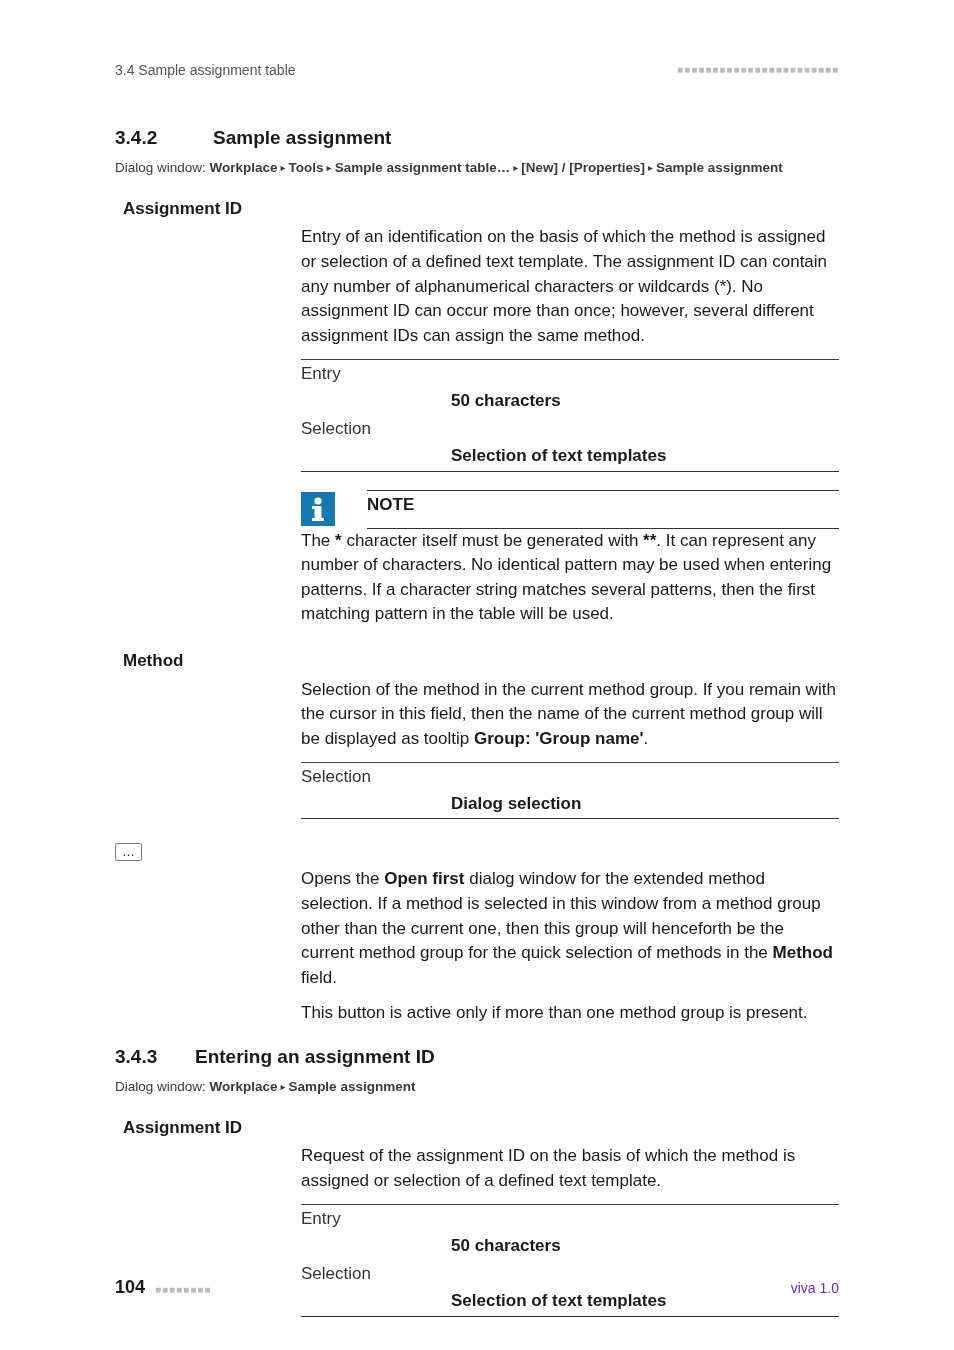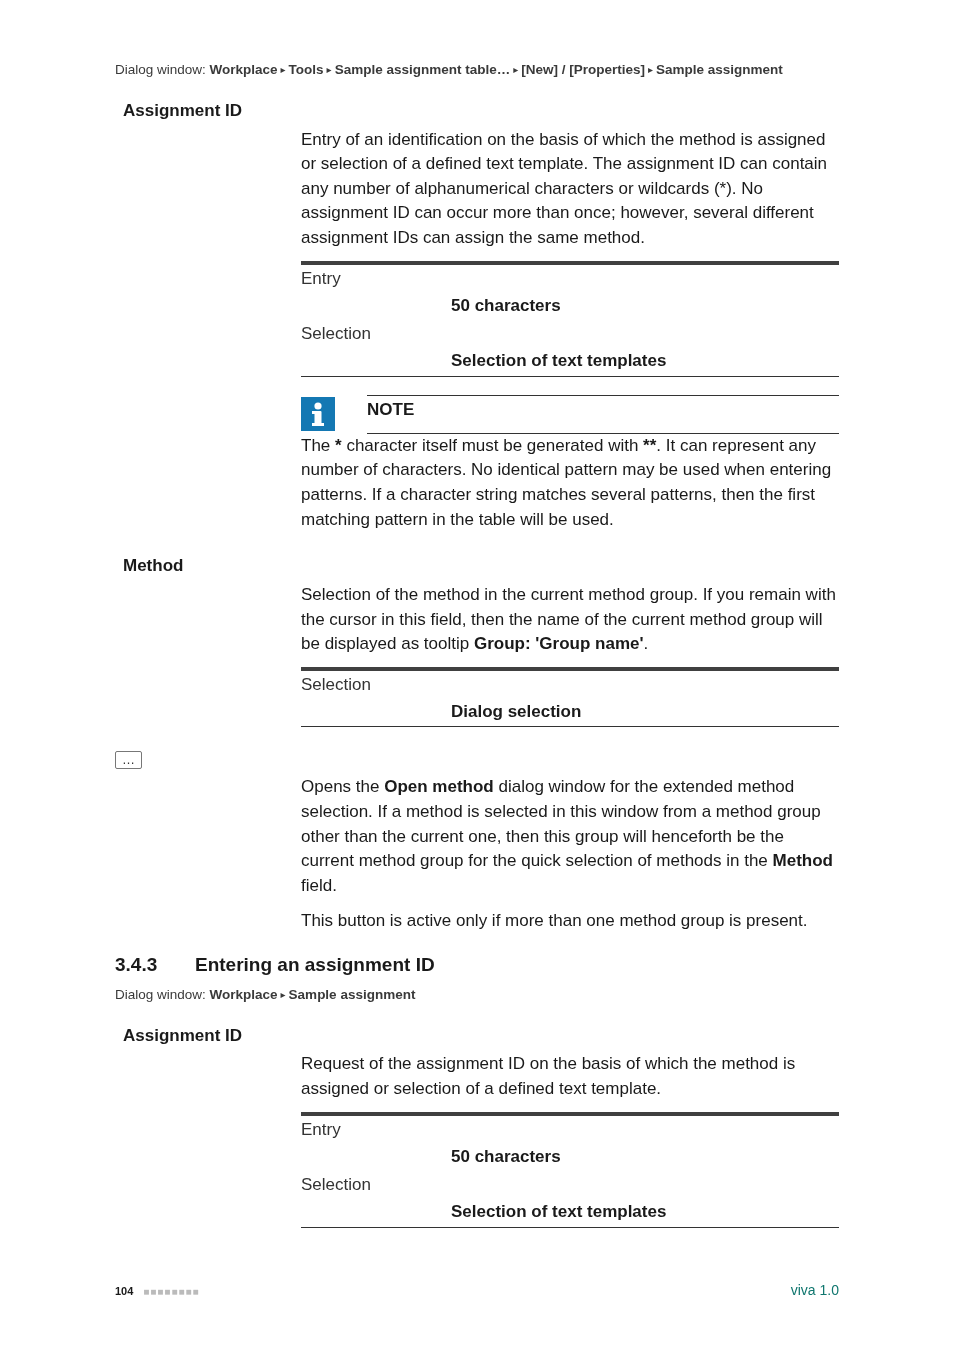--- a/index.html
+++ b/index.html
@@ -57,21 +57,21 @@
     font-weight: 700;
     font-size: 17px;
     margin: 10px 0 4px 8px;
   }
   .body-para {
     margin-left: 186px;
     margin-bottom: 10px;
   }
   .kv-table {
     margin-left: 186px;
-    border-top: 4px solid #404040;
+    border-top: 1px solid #404040;
     border-bottom: 1px solid #333;
     width: calc(100% - 186px);
     margin-bottom: 18px;
   }
   .kv-row {
     display: flex;
     padding: 2px 0;
   }
   .kv-row .k { width: 150px; color: #333; }
   .kv-row .v { font-weight: 700; margin-top: 27px; }
@@ -119,31 +119,39 @@
   .footer {
     position: absolute;
     bottom: 50px;
     left: 115px;
     right: 115px;
     display: flex;
     justify-content: space-between;
     align-items: baseline;
     font-size: 14px;
   }
-  .footer .pn { font-weight: 700; font-size: 11px; }
+  .footer .pn { font-weight: 700; font-size: 18px; }
   .footer .sq { color: #bbb; font-size: 10px; letter-spacing: 1px; margin-left: 6px;}
-  .footer .ver { color: #0f766e; }
+  .footer .ver { color: #6d28d9; }
   svg.info { display:block; }
 </style>
 </head>
 <body>
 
 <div class="page">
 
-
+  <div class="running-head">
+    <span>3.4 Sample assignment table</span>
+    <span class="squares">■■■■■■■■■■■■■■■■■■■■■■■</span>
+  </div>
+
+  <div class="sec-head">
+    <span class="num">3.4.2</span>
+    <span>Sample assignment</span>
+  </div>
   <div class="dialog-line">
     <span class="lbl">Dialog window: </span><b>Workplace</b><span class="tri">▸</span><b>Tools</b><span class="tri">▸</span><b>Sample assignment table…</b><span class="tri">▸</span><b>[New] / [Properties]</b><span class="tri">▸</span><b>Sample assignment</b>
   </div>
 
   <div class="subhead">Assignment ID</div>
   <div class="body-para">Entry of an identification on the basis of which the method is assigned or selection of a defined text template. The assignment ID can contain any number of alphanumerical characters or wildcards (*). No assignment ID can occur more than once; however, several different assignment IDs can assign the same method.</div>
   <div class="kv-table">
     <div class="kv-row">
       <span class="k">Entry</span>
       <span class="v">50 characters</span>
@@ -180,21 +188,21 @@
     <div class="kv-row">
       <span class="k">Selection</span>
       <span class="v">Dialog selection</span>
     </div>
   </div>
 
   <div>
     <span class="ellipsis-btn">…</span>
   </div>
   <div class="body-para">
-    <span>Opens the </span><b>Open method</b><span> dialog window for the extended method selection. If a method is selected in this window from a method group other than the current one, then this group will henceforth be the current method group for the quick selection of methods in the </span><b>Method</b><span> field.</span>
+    <span>Opens the </span><b>Open first</b><span> dialog window for the extended method selection. If a method is selected in this window from a method group other than the current one, then this group will henceforth be the current method group for the quick selection of methods in the </span><b>Method</b><span> field.</span>
   </div>
   <div class="body-para">This button is active only if more than one method group is present.</div>
 
   <div class="sec-head" style="margin-top:18px;gap:20px;">
     <span class="num">3.4.3</span>
     <span>Entering an assignment ID</span>
   </div>
   <div class="dialog-line">
     <span class="lbl">Dialog window: </span><b>Workplace</b><span class="tri">▸</span><b>Sample assignment</b>
   </div>

